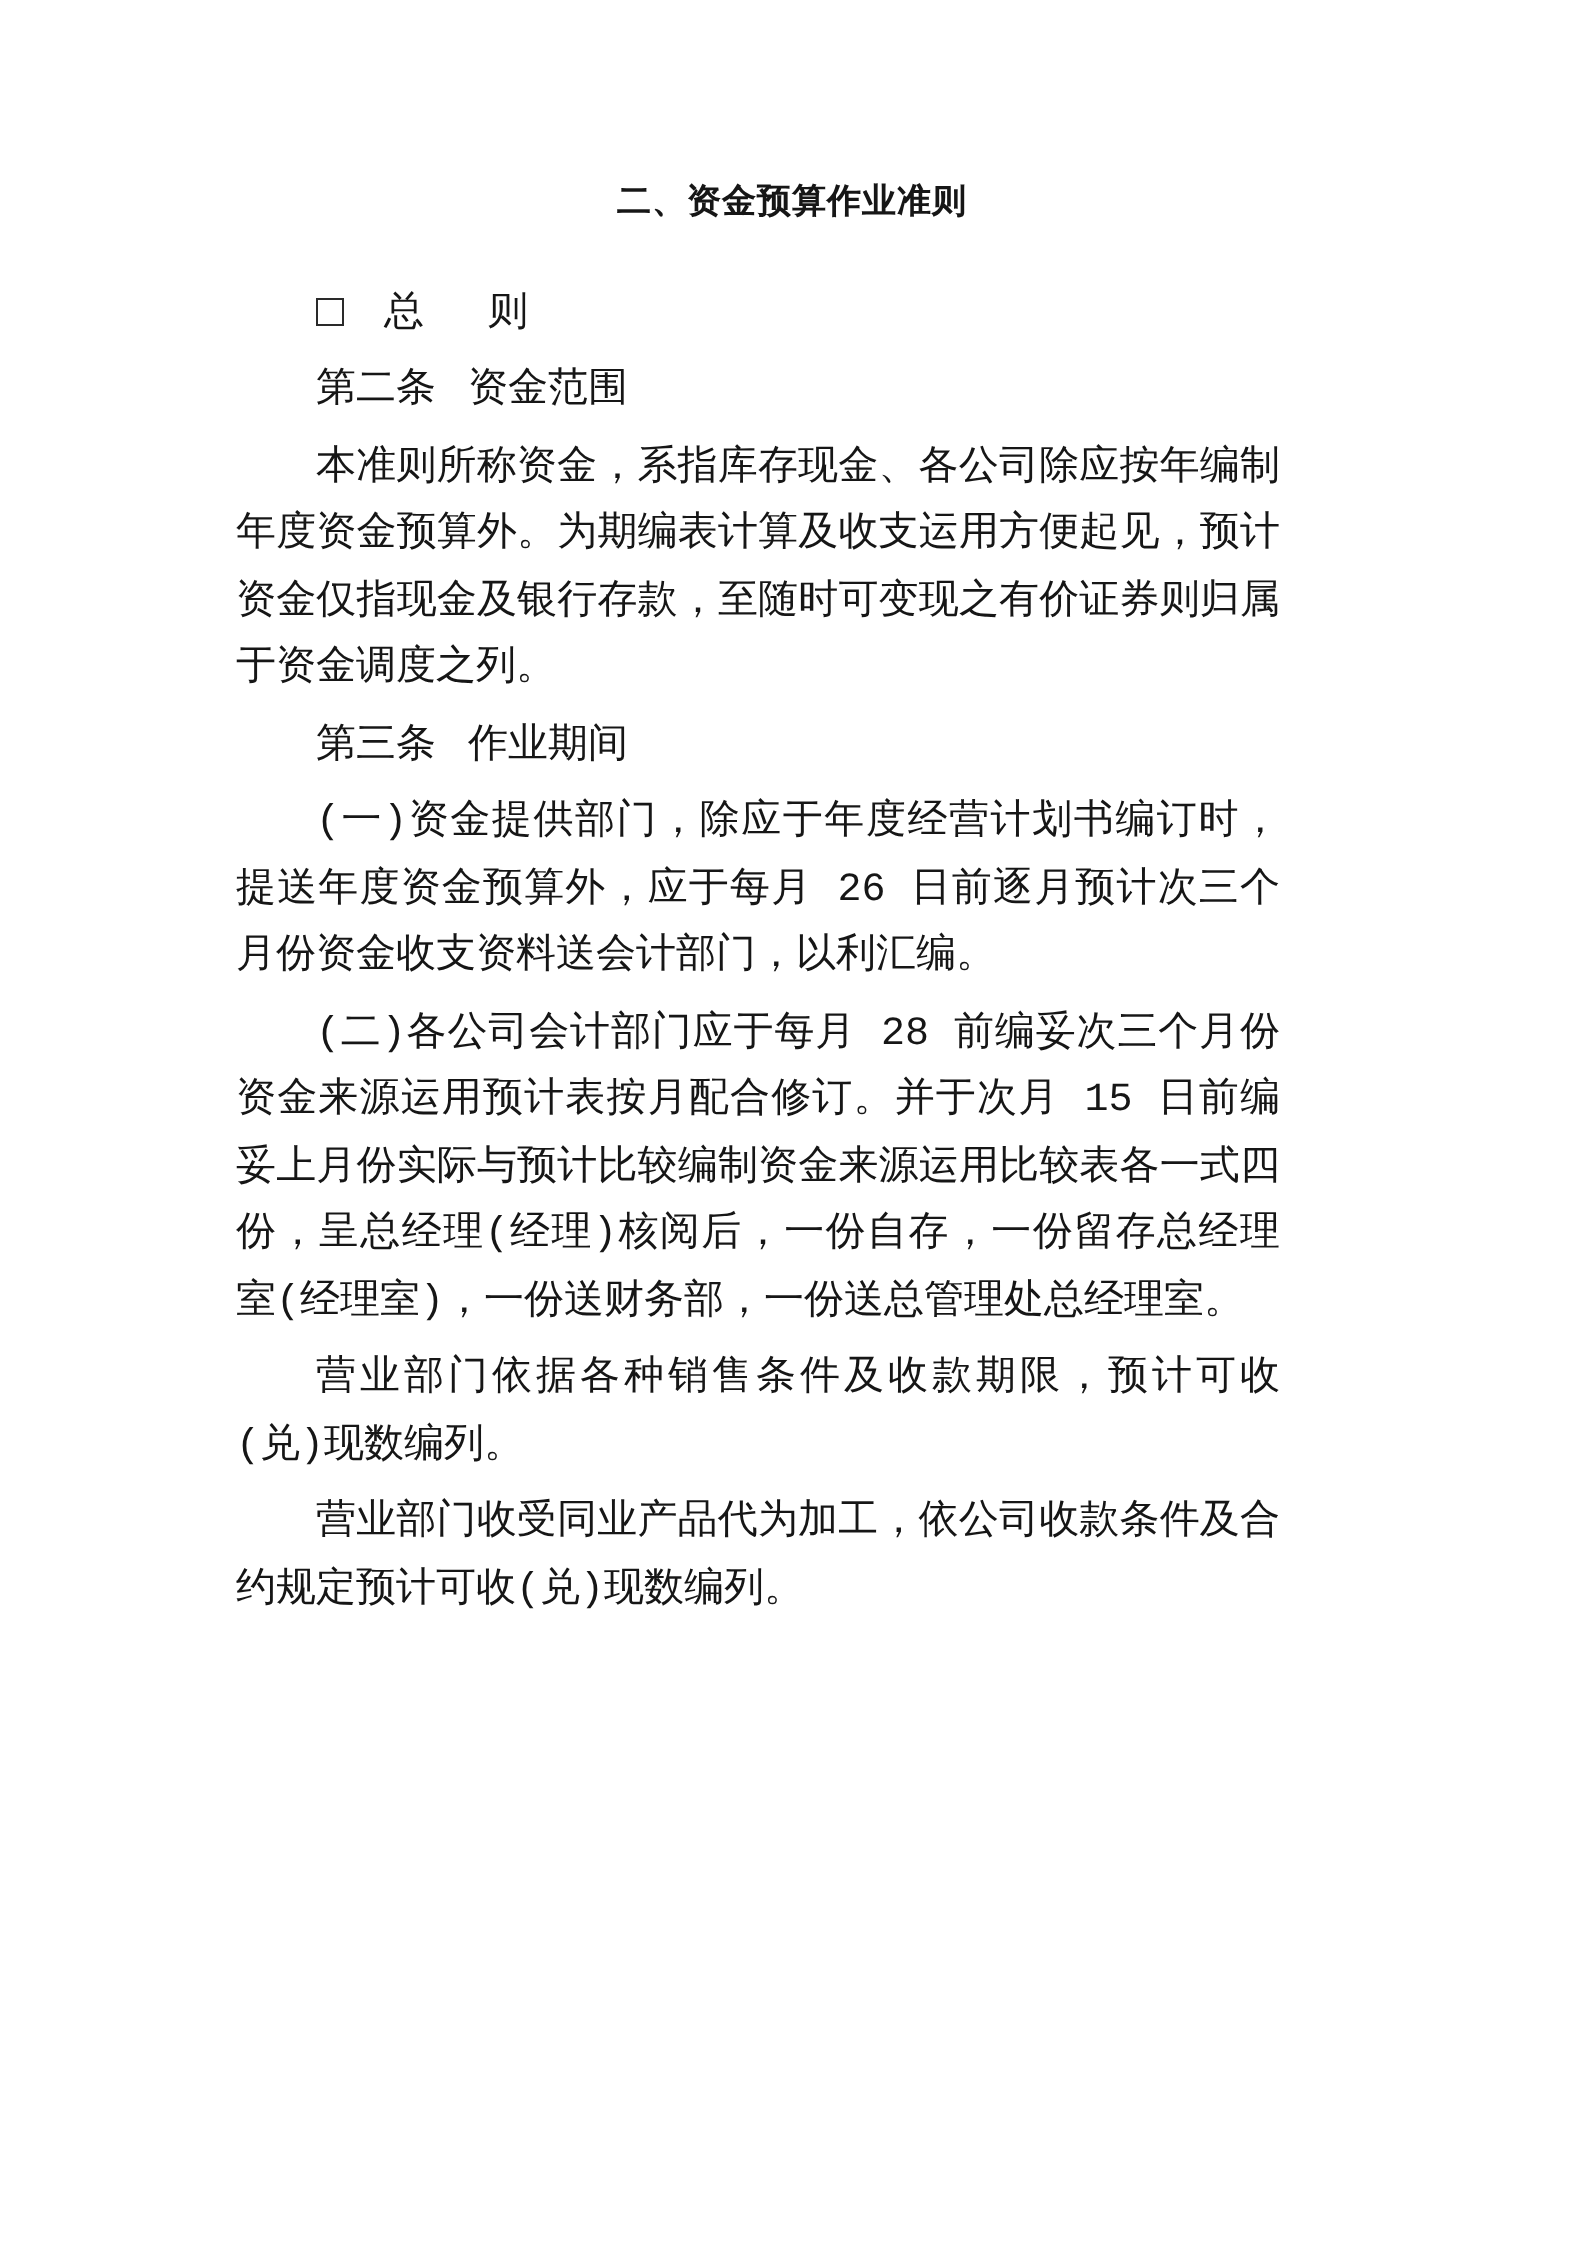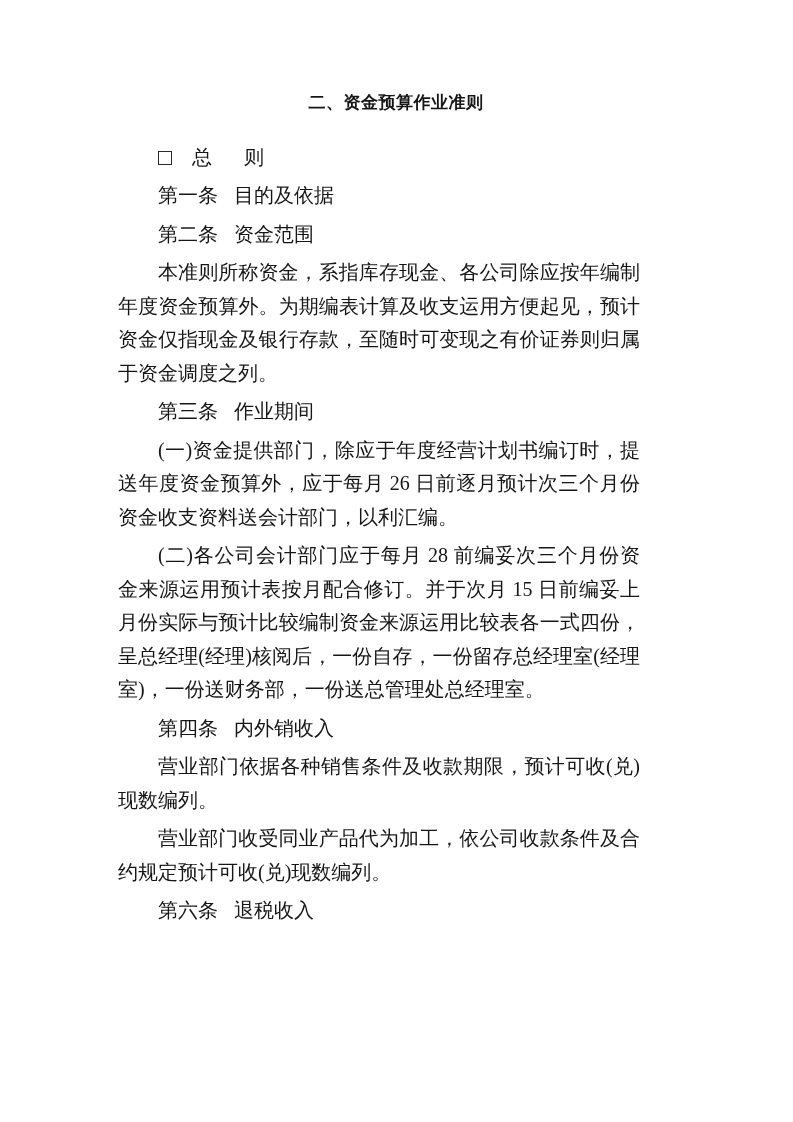--- a/index.html
+++ b/index.html
@@ -9,20 +9,21 @@
     height: 1122px;
     background: #ffffff;
     overflow: hidden;
     color: #161616;
     font-family: "Liberation Serif", "DejaVu Serif", serif;
   }
   .page {
     width: 733px;
     height: 1122px;
     padding: 86px 93px 40px 118px;
+    font-family: Liberation Mono, monospace;
   }
   p, h1 {
     margin: 0 0 5px 0;
     font-size: 20px;
     line-height: 33.5px;
     font-weight: normal;
   }
   .doc-title {
     margin: 0 0 21px 0;
     font-size: 17px;
@@ -54,36 +55,33 @@
 </style>
 </head>
 <body>
 
 <div class="page">
 
   <h1 class="doc-title">二、资金预算作业准则</h1>
 
   <p class="marker"><span class="checkbox"></span><span class="mw-1">总</span><span class="mw-2" data-gap="wide">则</span></p>
 
-  <p class="heading"><span>第一条</span><span class="art-title">目的及依据</span></p>
 
 
   <p class="heading"><span>第二条</span><span class="art-title">资金范围</span></p>
 
   <p class="para">本准则所称资金，系指库存现金、各公司除应按年编制年度资金预算外。为期编表计算及收支运用方便起见，预计资金仅指现金及银行存款，至随时可变现之有价证券则归属于资金调度之列。</p>
 
   <p class="heading"><span>第三条</span><span class="art-title">作业期间</span></p>
 
   <p class="para">(一)资金提供部门，除应于年度经营计划书编订时，提送年度资金预算外，应于每月 26 日前逐月预计次三个月份资金收支资料送会计部门，以利汇编。</p>
 
   <p class="para">(二)各公司会计部门应于每月 28 前编妥次三个月份资金来源运用预计表按月配合修订。并于次月 15 日前编妥上月份实际与预计比较编制资金来源运用比较表各一式四份，呈总经理(经理)核阅后，一份自存，一份留存总经理室(经理室)，一份送财务部，一份送总管理处总经理室。</p>
 
 
-  <p class="heading"><span>第四条</span><span class="art-title">内外销收入</span></p>
 
   <p class="para">营业部门依据各种销售条件及收款期限，预计可收(兑)现数编列。</p>
 
 
   <p class="para">营业部门收受同业产品代为加工，依公司收款条件及合约规定预计可收(兑)现数编列。</p>
 
-  <p class="heading"><span>第六条</span><span class="art-title">退税收入</span></p>
 
 </div>
 
 </body></html>

